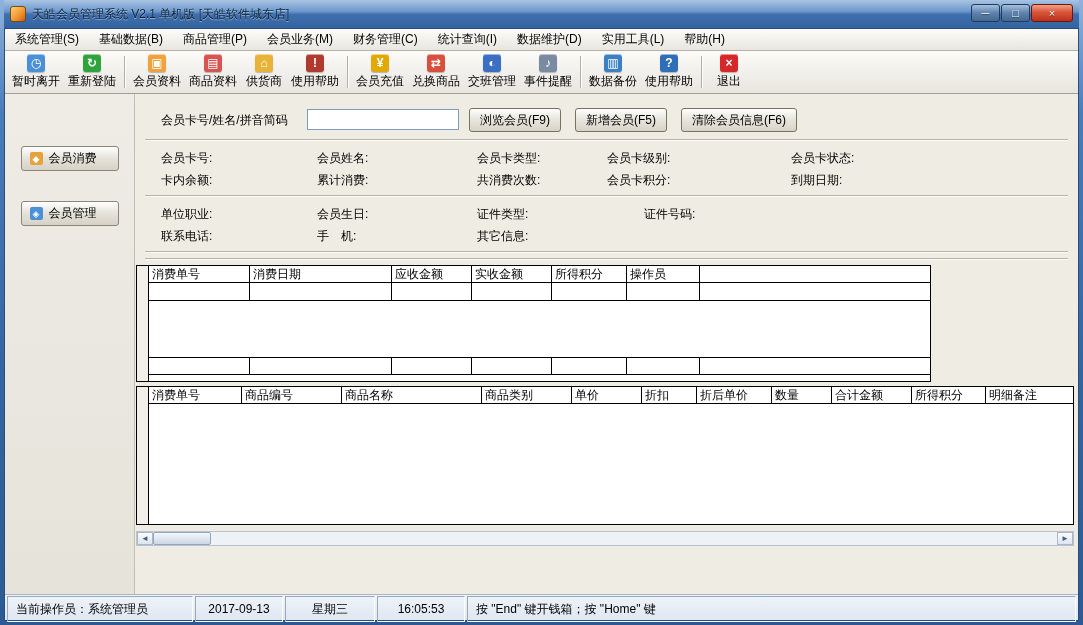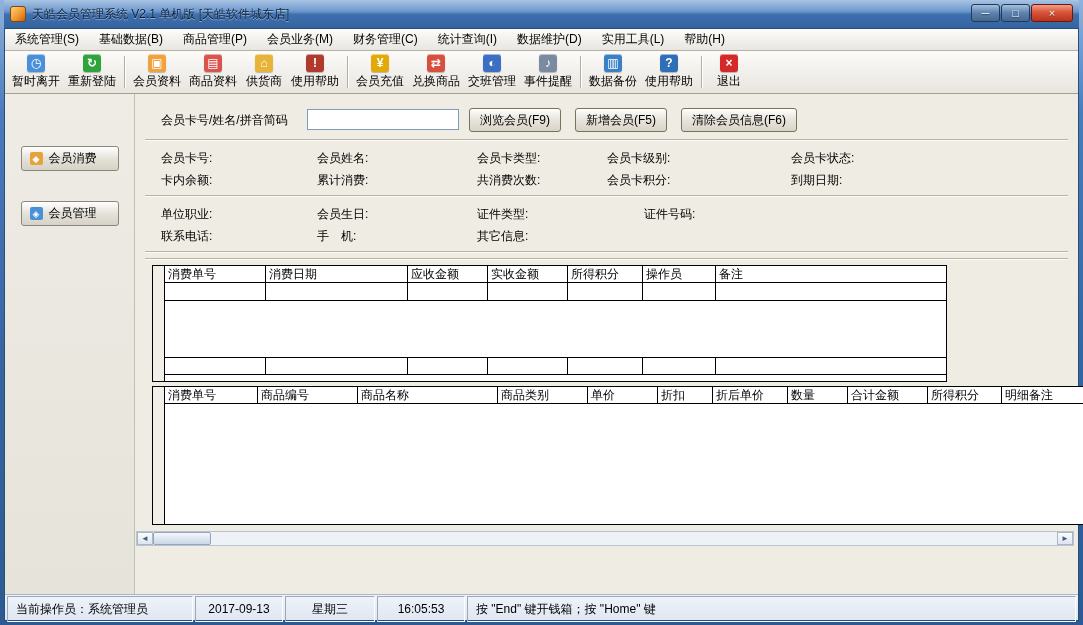--- a/index.html
+++ b/index.html
@@ -44,21 +44,21 @@
   .lbl{position:absolute;top:4px;white-space:nowrap;}
   .search-row{margin-top:14px;height:26px;}
   .search-input{position:absolute;left:166px;top:1px;width:152px;height:21px;border:1px solid #7f9db9;background:#fff;padding:0 3px;font:inherit;}
   .btn{position:absolute;top:0;height:24px;padding:0 10px;border:1px solid #77735f;border-radius:3px;
     background:linear-gradient(180deg,#fefefd,#e9e6de 45%,#d8d4c8);box-shadow:0 1px 0 rgba(255,255,255,.9) inset;white-space:nowrap;}
   .sep{height:2px;margin:5px 10px;border-top:1px solid #b7b3a7;border-bottom:1px solid #fdfcf7;}
   .detail-row{margin-top:4px;height:32px;}
   .detail-row .btn{top:3px;}
 
   
-  .grid{display:flex;background:#fca5a5;border:1px solid #000;margin-left:17px;}
+  .grid{display:flex;background:#fca5a5;border:1px solid #000;margin-left:1px;}
   .grid1{width:795px;height:117px;}
   .grid2{width:938px;height:139px;margin-top:4px;}
   .indcol{width:12px;background:#f1efe8;border-right:1px solid #000;}
   .gmain{flex:1;display:flex;flex-direction:column;min-width:0;}
   .ghead,.grow{display:flex;border-bottom:1px solid #000;background:#fff;}
   .ghead{height:17px;}
   .grow{height:18px;}
   .grow.bottom{border-top:1px solid #000;}
   .gc{height:100%;padding:0 3px;line-height:16px;white-space:nowrap;overflow:hidden;border-right:1px solid #000;}
   .gc.last{border-right:none;flex:1;}
@@ -235,21 +235,20 @@
         <div class="grid grid1">
           <div class="indcol"></div>
           <div class="gmain">
             <div class="ghead">
               <div class="gc g1c1">消费单号</div>
               <div class="gc g1c2">消费日期</div>
               <div class="gc g1c3">应收金额</div>
               <div class="gc g1c4">实收金额</div>
               <div class="gc g1c5">所得积分</div>
               <div class="gc g1c6">操作员</div>
-              <div class="gc last">备注</div>
             </div>
             <div class="grow">
               <div class="gc g1c1"></div>
               <div class="gc g1c2"></div>
               <div class="gc g1c3"></div>
               <div class="gc g1c4"></div>
               <div class="gc g1c5"></div>
               <div class="gc g1c6"></div>
               <div class="gc last"></div>
             </div>

